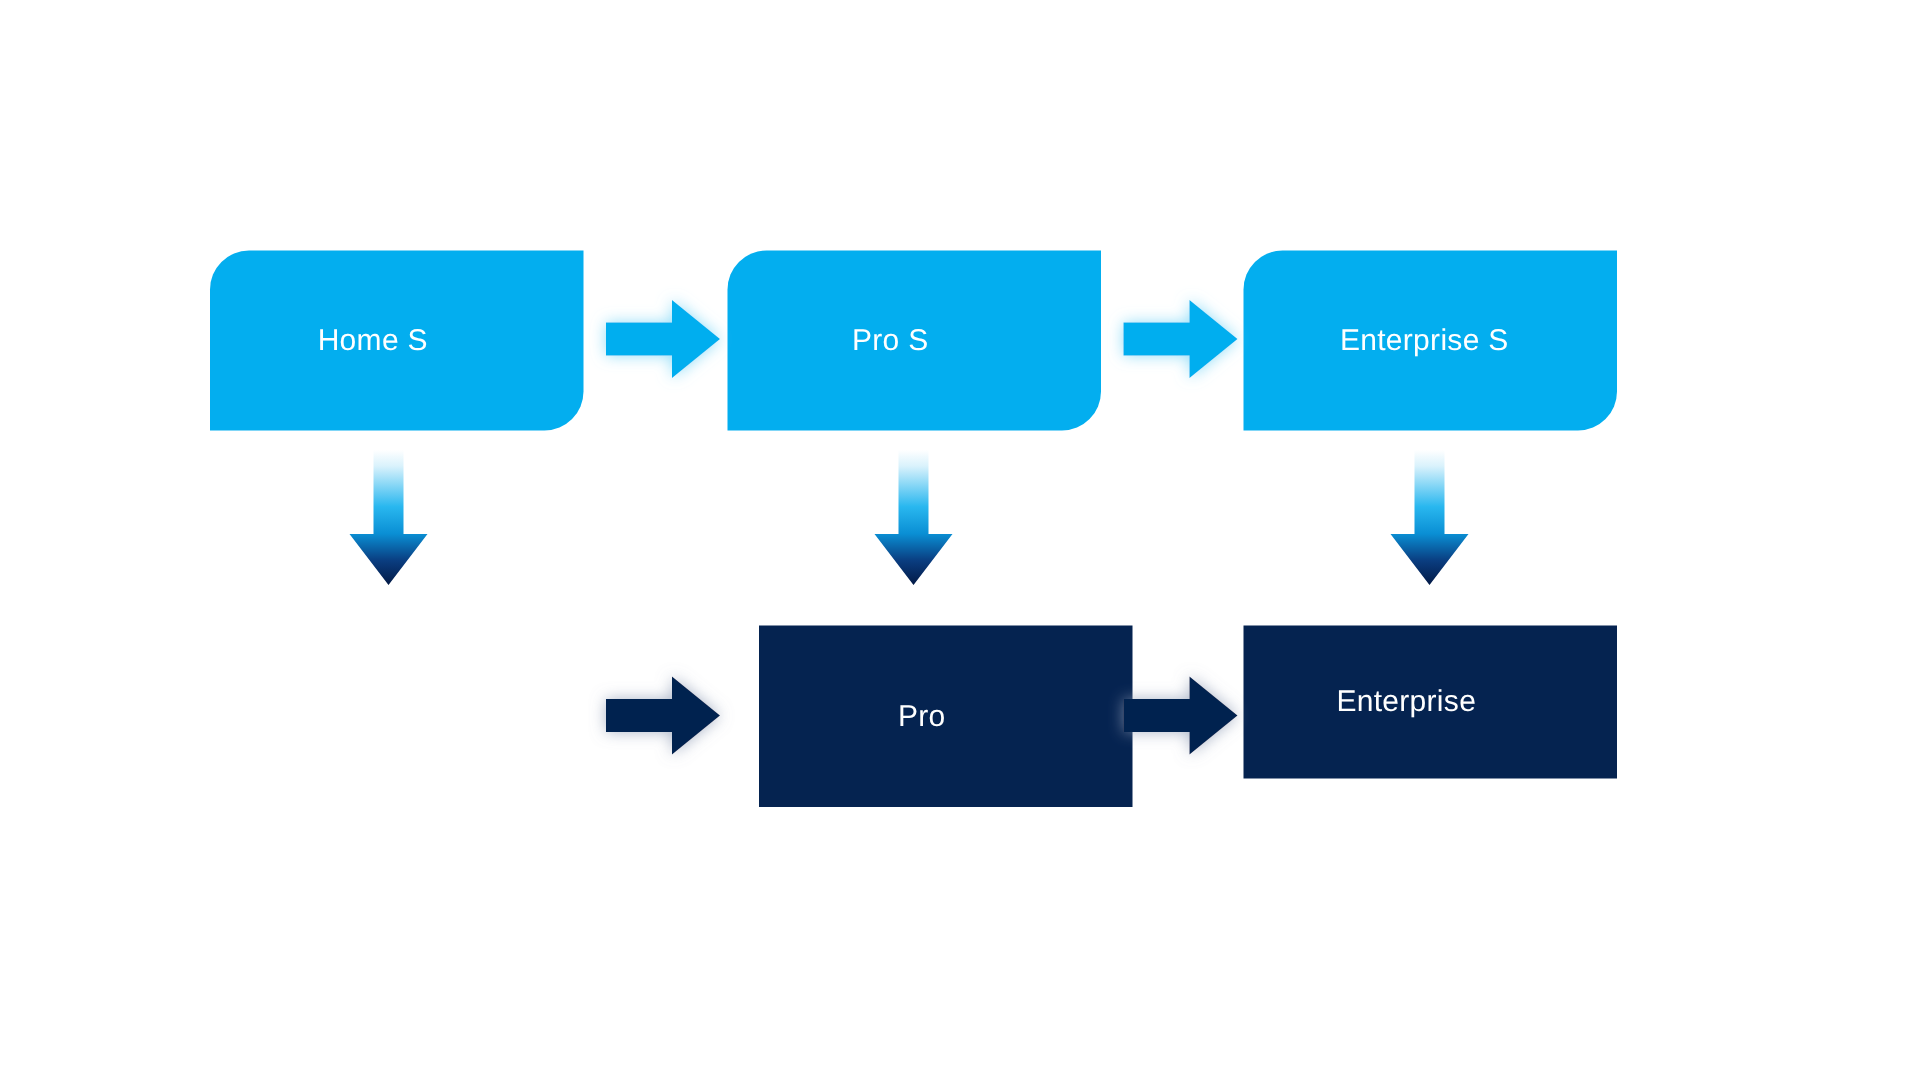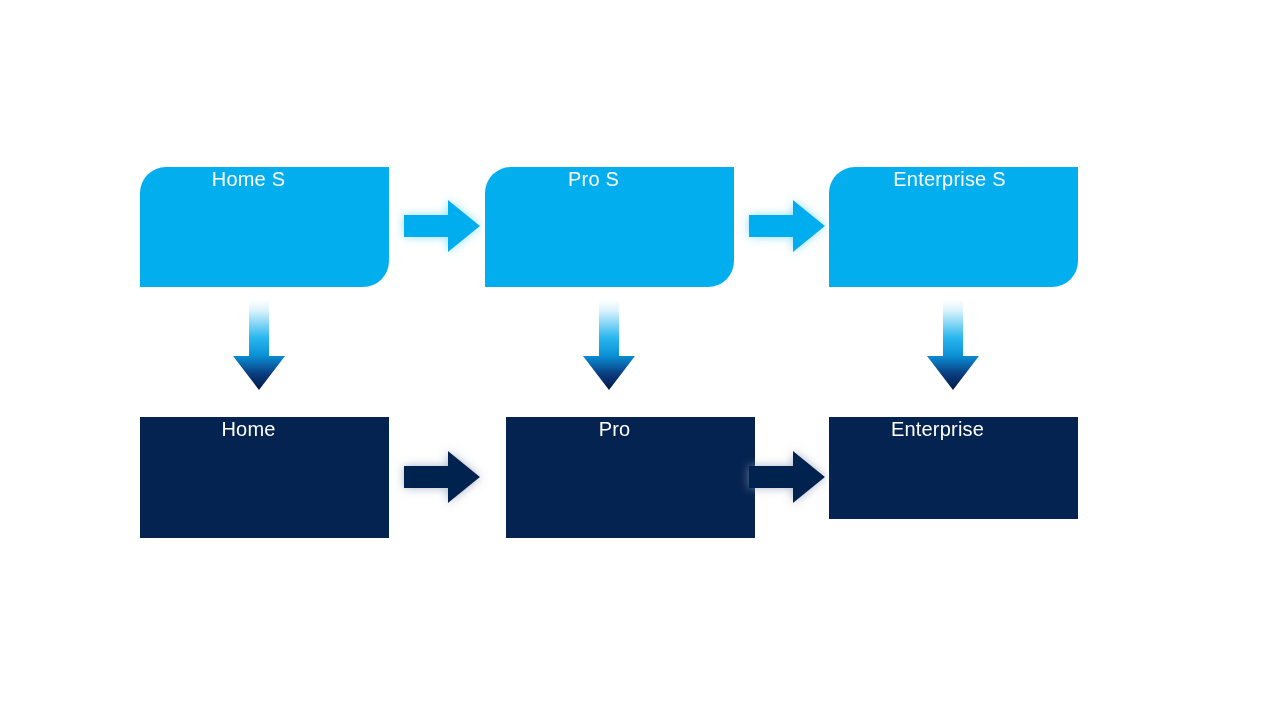--- a/index.html
+++ b/index.html
@@ -18,21 +18,21 @@
     position: relative;
     width: 1280px;
     height: 720px;
     background: #ffffff;
   }
 
   
   .node {
     position: absolute;
     display: flex;
-    align-items: flex-start;
+    align-items: center;
     justify-content: center;
     box-sizing: border-box;
   }
   .node .node-label {
     color: #ffffff;
     font-size: 20px;
     font-weight: 300;
     letter-spacing: 0.2px;
     line-height: 1.2;
     white-space: nowrap;
@@ -77,23 +77,20 @@
   </div>
 
   <div class="node tier-top" style="left:485px; top:167px; width:249px; height:120px;">
     <span class="node-label">Pro S</span>
   </div>
 
   <div class="node tier-top" style="left:829px; top:167px; width:249px; height:120px;padding-left:24px;">
     <span class="node-label">Enterprise S</span>
   </div>
 
-  <div class="node tier-bottom" style="left:140px; top:417px; width:249px; height:121px;">
-    <span class="node-label">Home</span>
-  </div>
 
   <div class="node tier-bottom" style="left:506px; top:417px; width:249px; height:121px;">
     <span class="node-label">Pro</span>
   </div>
 
   <div class="node tier-bottom" style="left:829px; top:417px; width:249px; height:102px;">
     <span class="node-label">Enterprise</span>
   </div>
 
   <svg width="0" height="0" style="position:absolute;" aria-hidden="true">

